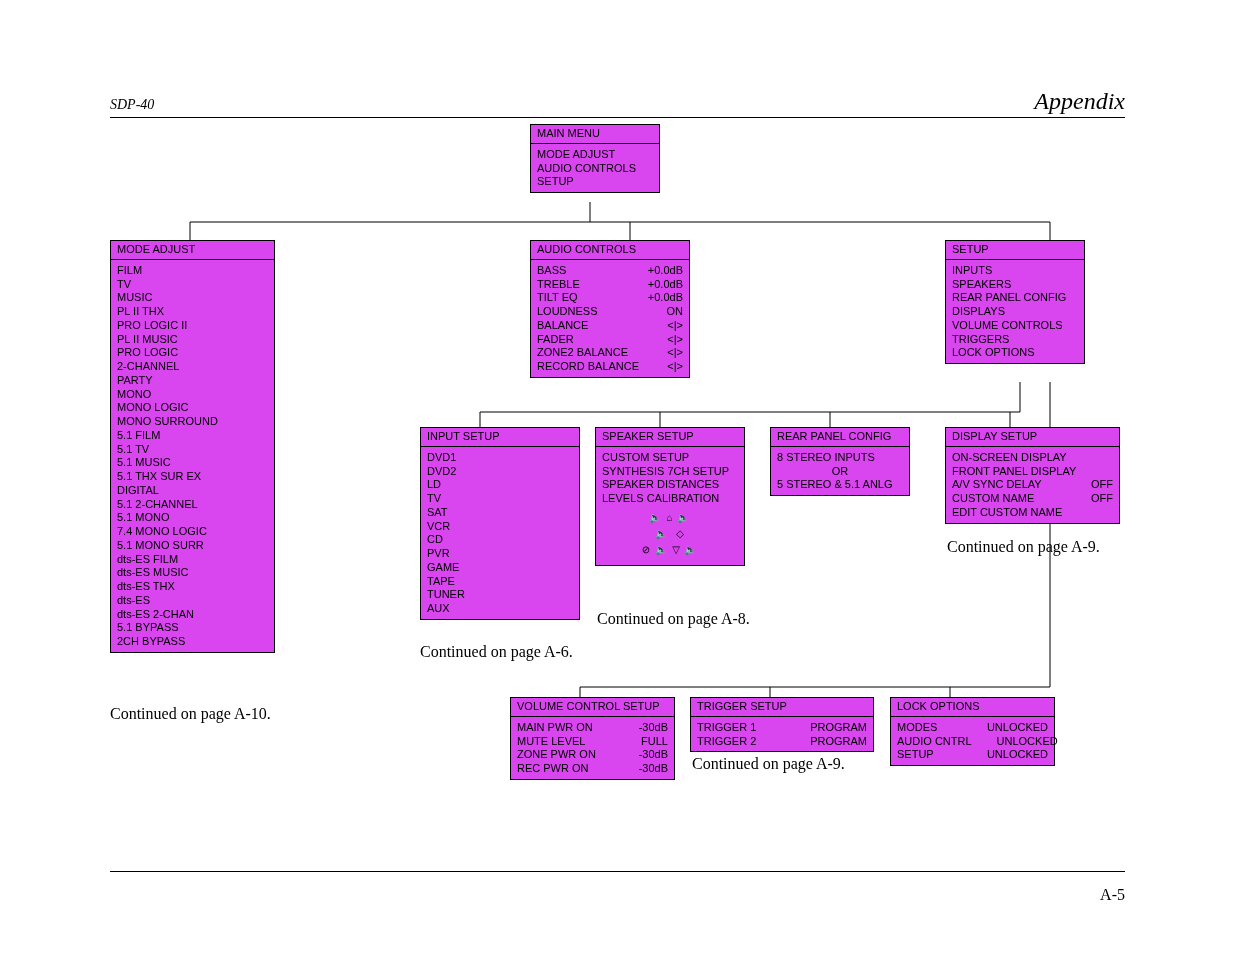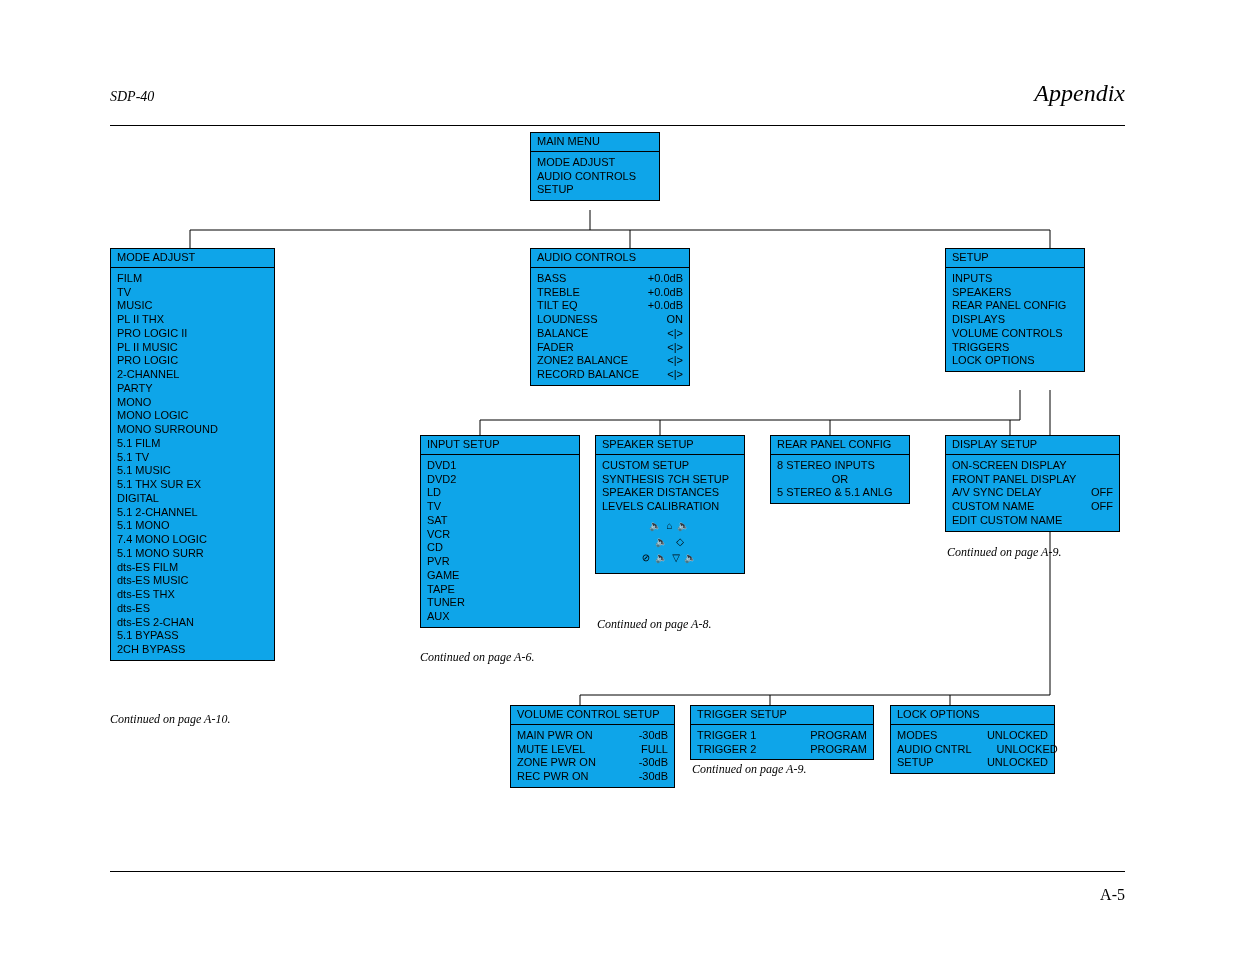--- a/index.html
+++ b/index.html
@@ -16,22 +16,23 @@
   .page {
     padding: 80px 110px 40px 110px;
     position: relative;
     height: 100%;
   }
   .header {
     display: flex;
     justify-content: space-between;
     align-items: baseline;
     border-bottom: 1px solid #000;
-    padding-bottom: 18px;
+    padding-bottom: 2px;
     margin-bottom: 14px;
+    margin-top: 8px;
   }
   .header-left {
     font-style: italic;
     font-size: 14px;
     font-family: "Times New Roman", serif;
   }
   .header-right {
     font-style: italic;
     font-size: 24px;
     font-family: "Times New Roman", serif;
@@ -45,35 +46,34 @@
   .diagram {
     position: relative;
     width: 100%;
     height: 690px;
     font-size: 11px;
     line-height: 1.25;
   }
   .box {
     position: absolute;
     border: 1px solid #000;
-    background: #0ea5e9;
+    background: #d946ef;
     padding: 3px 6px;
   }
   .box-title {
     border-bottom: 1px solid #000;
     margin: -3px -6px 4px -6px;
     padding: 2px 6px;
     font-size: 11px;
   }
   .row { display: flex; justify-content: space-between; gap: 25px; white-space: nowrap; }
   .cont {
     position: absolute;
-    font-style: italic;
     font-family: "Times New Roman", serif;
-    font-size: 12px;
+    font-size: 16px;
   }
   .footer {
     position: absolute;
     bottom: 50px;
     right: 110px;
     font-family: "Times New Roman", serif;
     font-size: 16px;
     border-top: 1px solid #000;
     width: calc(100% - 220px);
     text-align: right;

